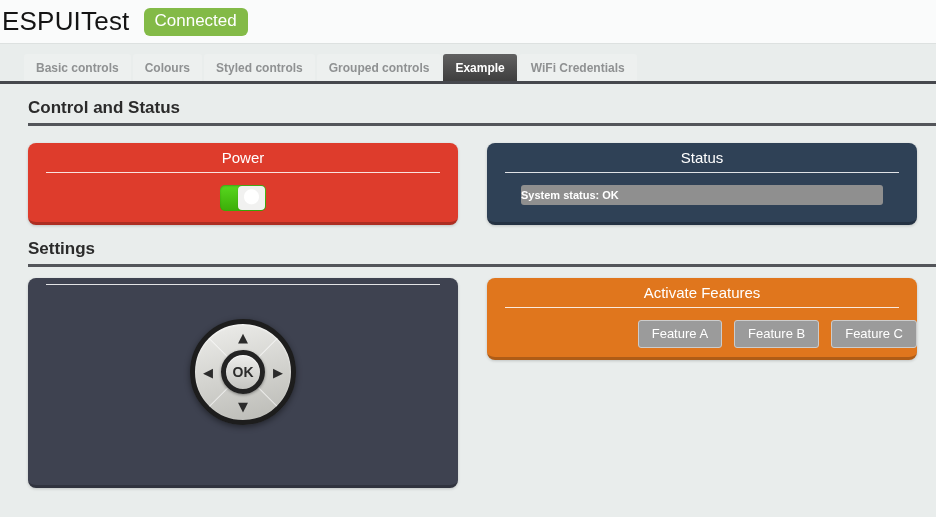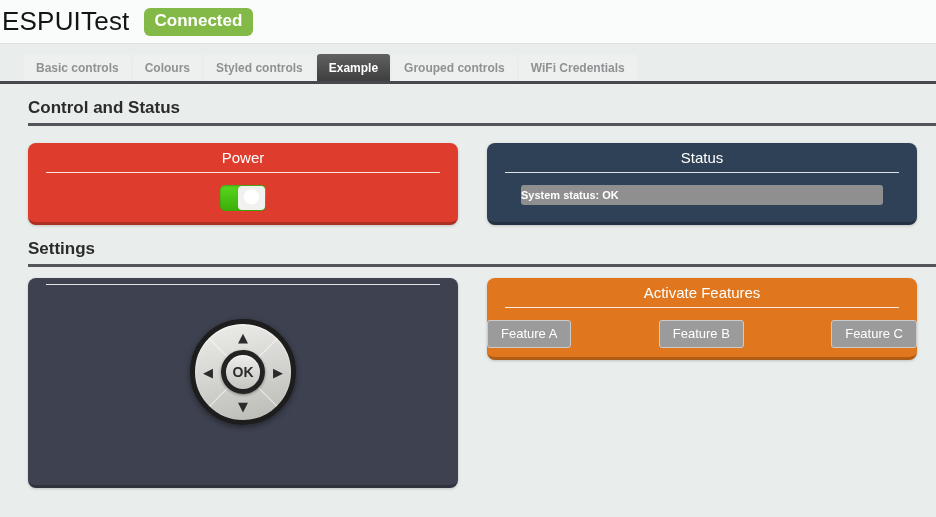--- a/index.html
+++ b/index.html
@@ -23,21 +23,21 @@
     font-size: 26px;
     font-weight: 400;
     color: #141414;
     letter-spacing: 0.2px;
   }
   .conn-badge {
     margin-left: 14px;
     background: #83ba47;
     color: #ffffff;
     font-size: 17px;
-    font-weight: bold;
+    font-weight: normal;
     padding: 3px 11px 5px;
     border-radius: 6px;
   }
 
   
   .tabbar {
     height: 40px;
     display: flex;
     align-items: flex-end;
     padding-left: 24px;
@@ -175,21 +175,21 @@
     border-radius: 50%;
     border: 5px solid #232323;
     background: linear-gradient(180deg, #ededeb, #c5c5c1);
     box-shadow: 0 1px 3px rgba(0,0,0,0.4), inset 0 1px 1px rgba(255,255,255,0.8);
     display: flex; align-items: center; justify-content: center;
     font-size: 14px; font-weight: bold; color: #2b2b2b;
     cursor: pointer;
   }
 
   
-  .btn-row { display: flex; justify-content: space-between; gap: 0; margin-top: 12px; }
+  .btn-row { display: flex; justify-content: flex-end; gap: 12px; margin-top: 12px; }
   .gray-btn {
     background: #9b9b9b;
     border: 1px solid #cccccc;
     border-radius: 3px;
     color: #ffffff;
     font-size: 13px;
     font-family: "Liberation Sans", sans-serif;
     padding: 5px 13px 6px;
     cursor: pointer;
   }
@@ -232,22 +232,22 @@
 
 <header class="app-header">
   <h1 class="app-title">ESPUITest</h1>
   <span class="conn-badge">Connected</span>
 </header>
 
 <nav class="tabbar">
   <div class="tab">Basic controls</div>
   <div class="tab">Colours</div>
   <div class="tab">Styled controls</div>
+  <div class="tab">Grouped controls</div>
   <div class="tab active">Example</div>
-  <div class="tab">Grouped controls</div>
   <div class="tab">WiFi Credentials</div>
 </nav>
 
 <main class="content">
 
   <h2 class="section-heading">Control and Status</h2>
   <hr class="section-rule">
 
   <div class="row first">
 

